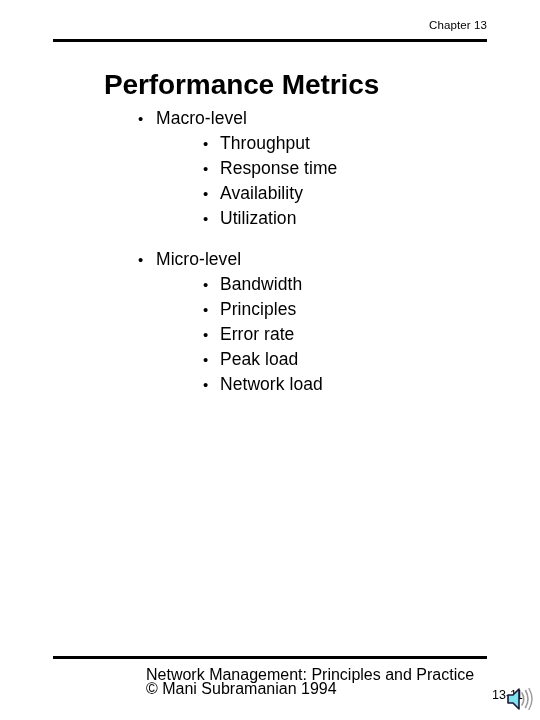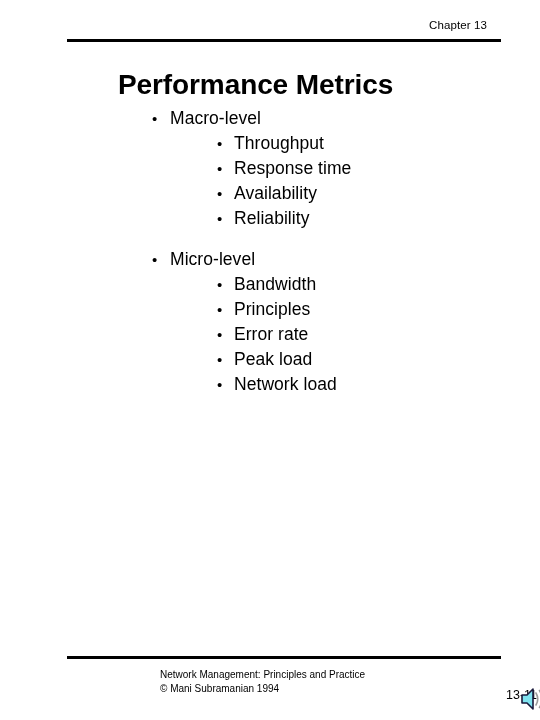--- a/index.html
+++ b/index.html
@@ -13,21 +13,20 @@
     font-family: "Liberation Sans", sans-serif;
     color: #000000;
     position: relative;
     overflow: hidden;
     -webkit-font-smoothing: none;
   }
 
   .slide {
     position: absolute;
     inset: 0;
-    margin-left: 14px;
   }
 
   
   .chapter-label {
     position: absolute;
     top: 19px;
     right: 53px;
     font-size: 11.5px;
     line-height: 13px;
     letter-spacing: 0.1px;
@@ -106,21 +105,21 @@
     top: 656px;
     left: 53px;
     width: 434px;
     height: 3px;
     background: #000000;
   }
   .footer-credit {
     position: absolute;
     top: 668px;
     left: 146px;
-    font-size: 10px;
+    font-size: 16px;
     line-height: 14px;
     white-space: nowrap;
   }
   .footer-credit .credit-line {
     display: block;
   }
   .page-number {
     position: absolute;
     top: 688px;
     left: 492px;
@@ -169,21 +168,21 @@
       <span class="bullet-label">Response time</span>
     </div>
 
     <div class="bullet-row level2">
       <span class="bullet-mark">•</span>
       <span class="bullet-label">Availability</span>
     </div>
 
     <div class="bullet-row level2">
       <span class="bullet-mark">•</span>
-      <span class="bullet-label">Reliability</span>
+      <span class="bullet-label">Utilization</span>
     </div>
 
   </div>
 
   <div class="bullet-group" id="group-micro">
 
     <div class="bullet-row level1">
       <span class="bullet-mark">•</span>
       <span class="bullet-label">Micro-level</span>
     </div>

